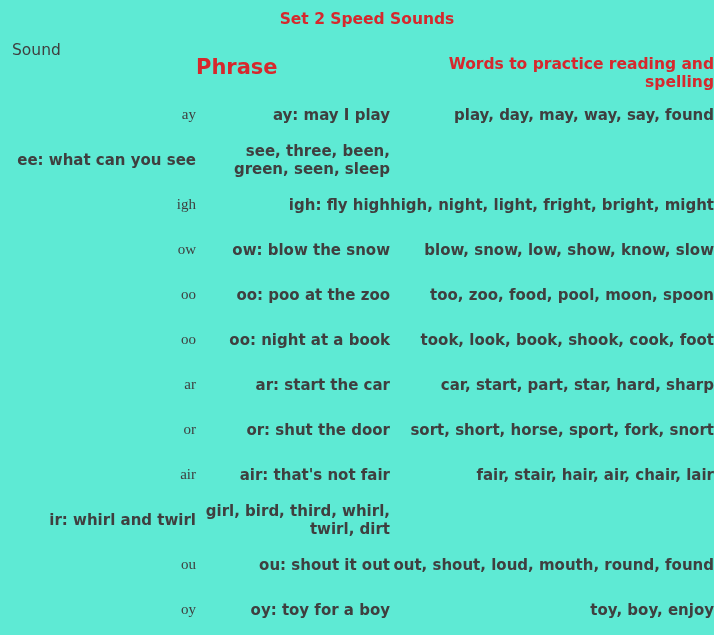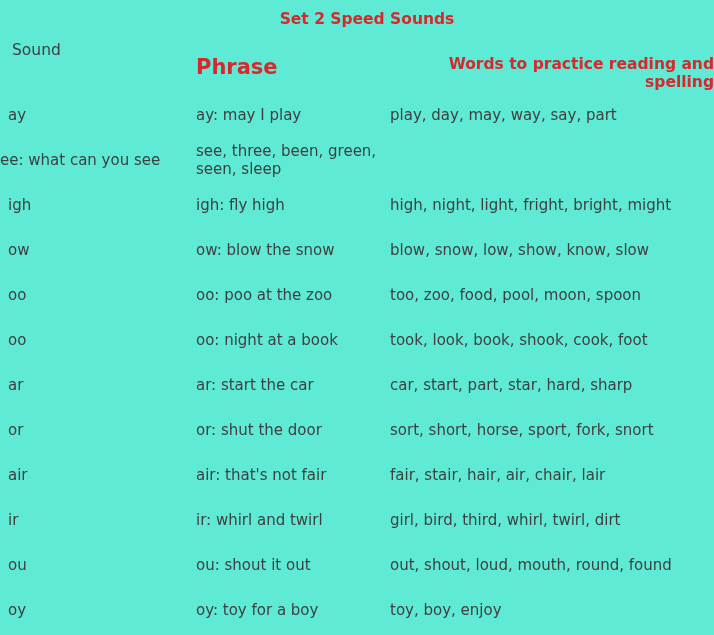--- a/index.html
+++ b/index.html
@@ -58,46 +58,48 @@
     left: 0;
     right: 0;
   }
   .row {
     height: 45px;
     display: grid;
     grid-template-columns: 196px 194px 1fr;
     align-items: center;
   }
   .cell-sound {
-    text-align: left;
+    text-align: right;
     padding-left: 8px;
+    font-family: Liberation Serif, serif;
   }
   .cell-phrase,
   .cell-words {
-    text-align: left;
+    text-align: right;
+    font-weight: bold;
   }
 </style>
 </head>
 <body>
 
 <div class="page">
 
   <div class="doc-title">Set 2 Speed Sounds</div>
 
   <div class="hdr-sound">Sound</div>
 
   <div class="hdr-phrase">Phrase</div>
 
   <div class="hdr-words">Words to practice reading and spelling</div>
 
   <div class="rows">
   <div class="row">
     <div class="cell-sound">ay</div>
     <div class="cell-phrase">ay: may I play</div>
-    <div class="cell-words">play, day, may, way, say, part</div>
+    <div class="cell-words">play, day, may, way, say, found</div>
   </div>
 
   <div class="row">
     <div class="cell-phrase">ee: what can you see</div>
     <div class="cell-words">see, three, been, green, seen, sleep</div>
   </div>
 
   <div class="row">
     <div class="cell-sound">igh</div>
     <div class="cell-phrase">igh: fly high</div>
@@ -134,21 +136,20 @@
     <div class="cell-words">sort, short, horse, sport, fork, snort</div>
   </div>
 
   <div class="row">
     <div class="cell-sound">air</div>
     <div class="cell-phrase">air: that's not fair</div>
     <div class="cell-words">fair, stair, hair, air, chair, lair</div>
   </div>
 
   <div class="row">
-    <div class="cell-sound">ir</div>
     <div class="cell-phrase">ir: whirl and twirl</div>
     <div class="cell-words">girl, bird, third, whirl, twirl, dirt</div>
   </div>
 
   <div class="row">
     <div class="cell-sound">ou</div>
     <div class="cell-phrase">ou: shout it out</div>
     <div class="cell-words">out, shout, loud, mouth, round, found</div>
   </div>
 

